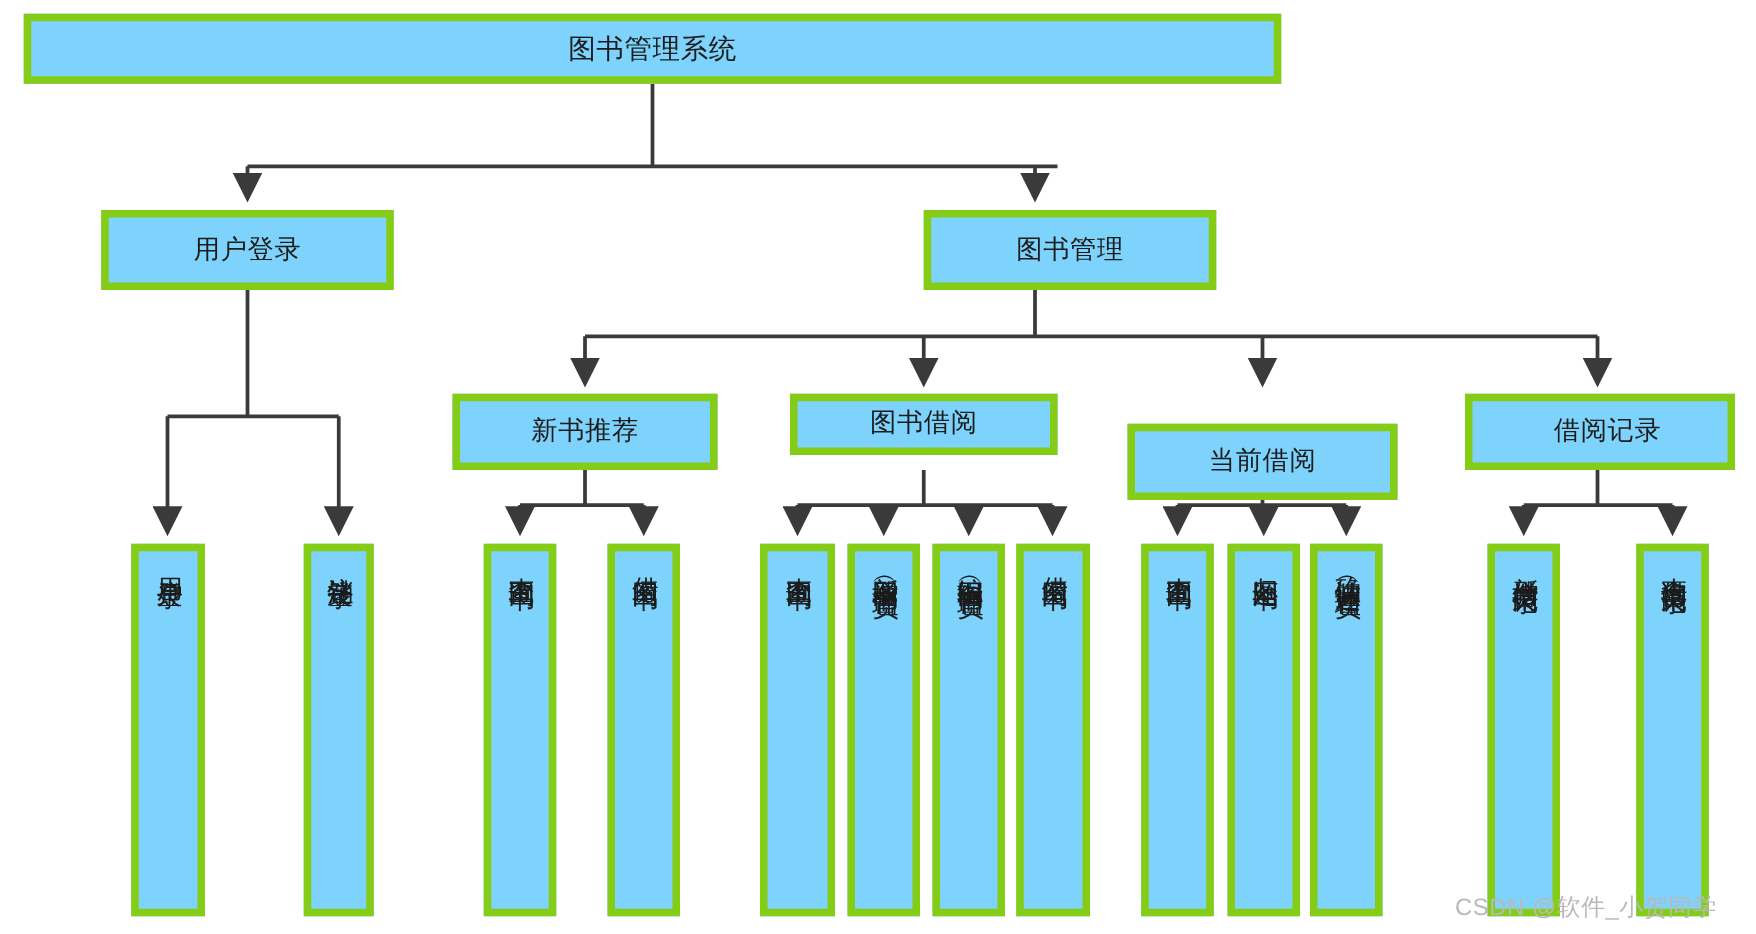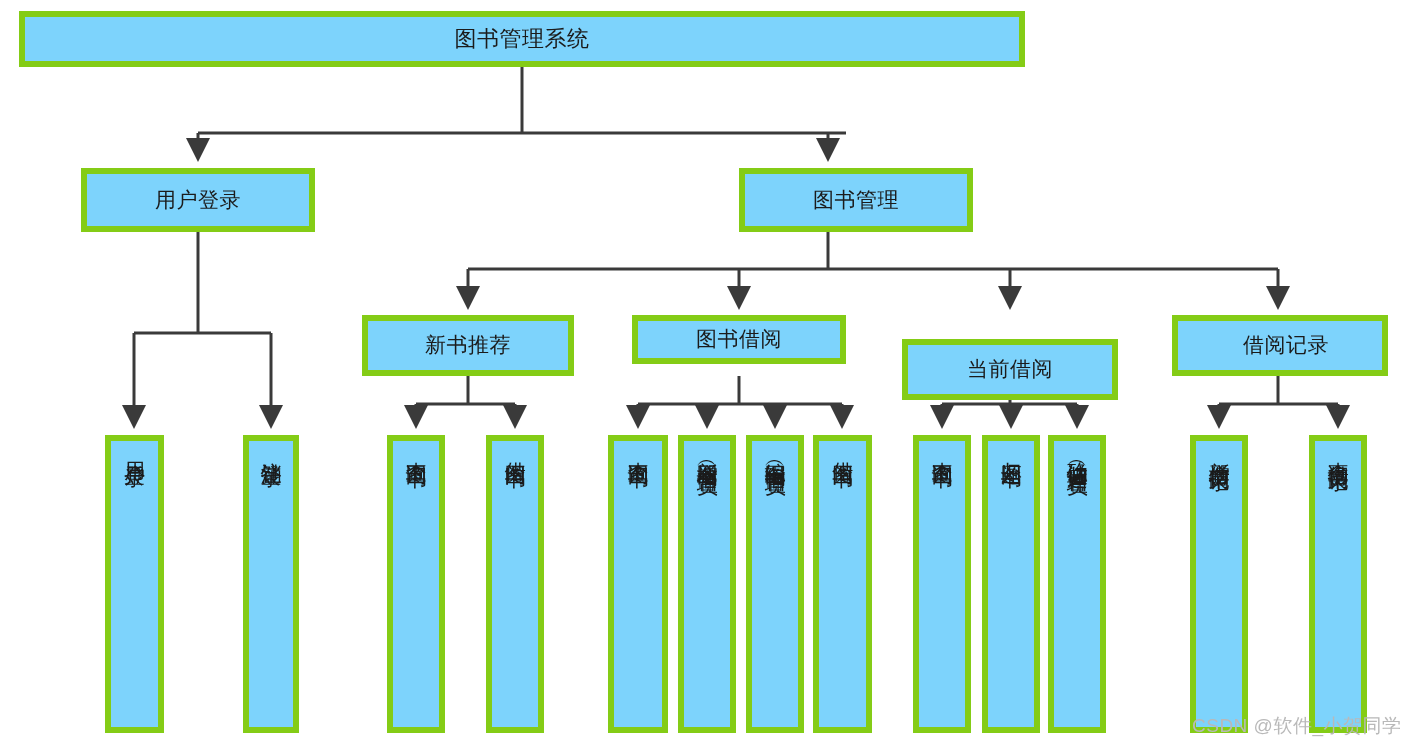--- a/index.html
+++ b/index.html
@@ -167,15 +167,15 @@
   <div class="node leaf" style="left: 1048px; top: 435px; width: 58px; height: 298px;">
     <span class="vtext">确认归还（管理员）</span>
   </div>
   <div class="node leaf" style="left: 1190px; top: 435px; width: 58px; height: 298px;">
     <span class="vtext">新增借阅记录</span>
   </div>
   <div class="node leaf" style="left: 1309px; top: 435px; width: 58px; height: 298px;">
     <span class="vtext">查询借阅记录</span>
   </div>
 
-  <div class="watermark" style="left: 1192px; top: 713px;">CSDN @软件_小贺同学</div>
+  <div class="watermark" style="left: 1164px; top: 713px;">CSDN @软件_小贺同学</div>
 
 </div>
 
 </body></html>

